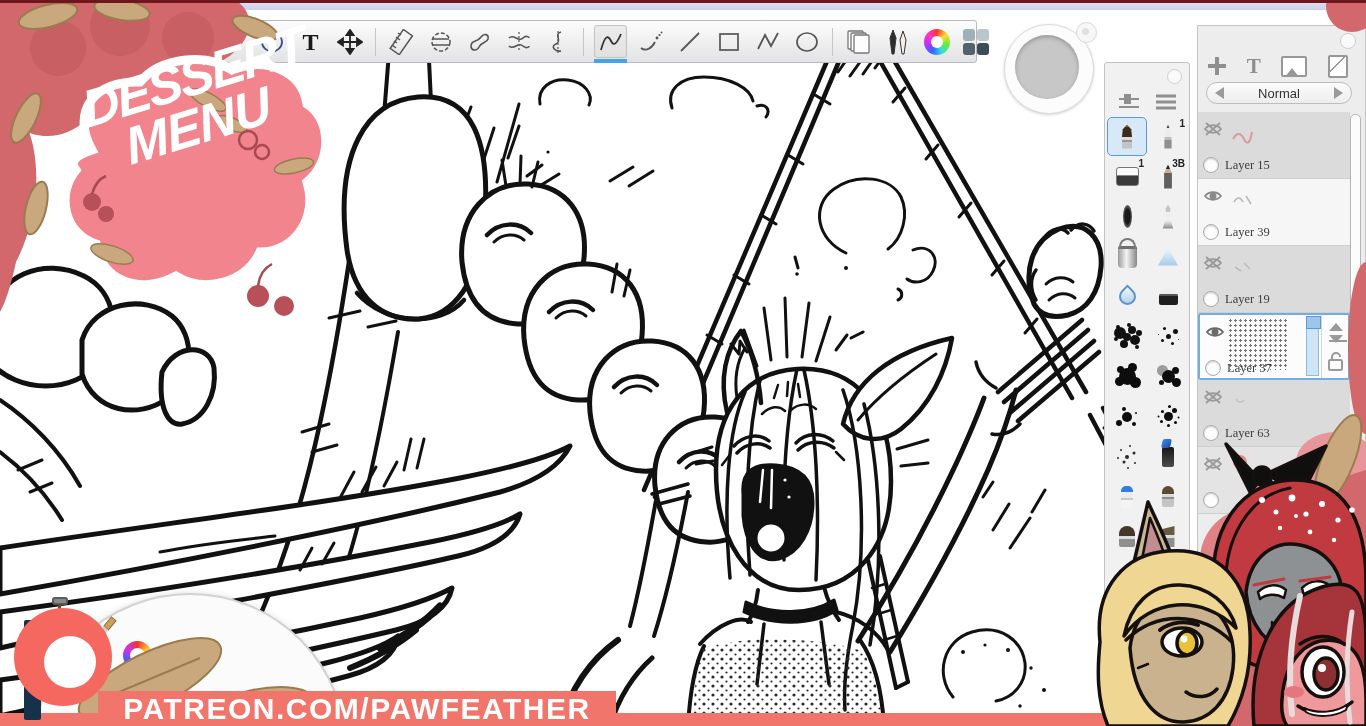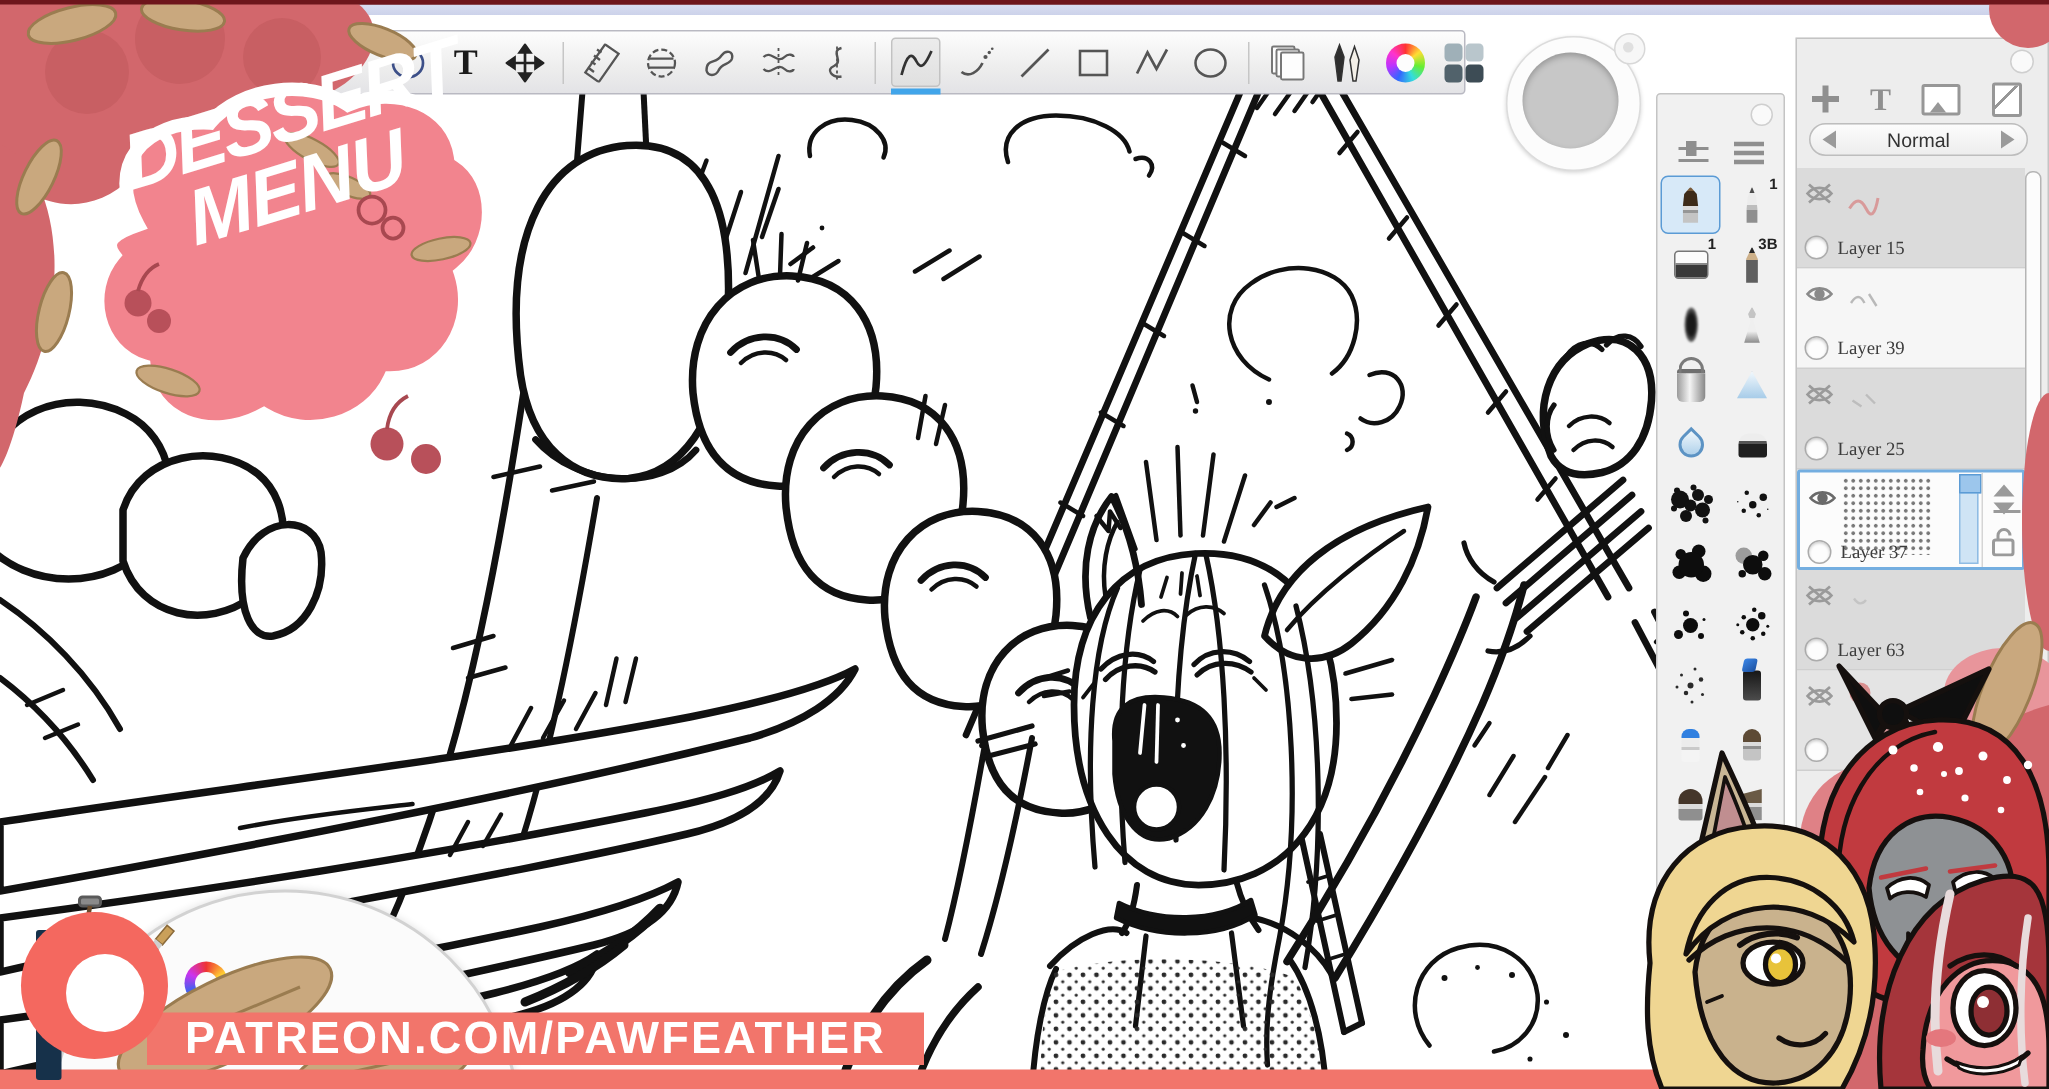--- a/index.html
+++ b/index.html
@@ -105,21 +105,21 @@
   .sel-slider::before{content:"";position:absolute;left:-1px;top:-2px;width:13px;height:11px;background:#9cc6ec;border:1px solid #5b9bd5;}
   .sel-ctrl{position:absolute;left:121px;top:0;width:29px;height:63px;border-left:1px solid #d5d5d5;}
   .updown{position:absolute;left:5px;top:8px;width:18px;height:20px;}
   .updown::before{content:"";position:absolute;left:2px;top:0;border-left:7px solid transparent;border-right:7px solid transparent;border-bottom:8px solid #9a9a9a;}
   .updown::after{content:"";position:absolute;left:2px;bottom:0;border-left:7px solid transparent;border-right:7px solid transparent;border-top:8px solid #9a9a9a;}
   .udline{position:absolute;left:2px;top:17px;width:18px;height:2px;background:#9a9a9a;}
   #lp-scroll{position:absolute;right:4px;top:88px;width:9px;height:205px;background:#fcfcfc;border:1px solid #b5b5b5;border-radius:5px;}
 
   
   #svg-leaves{left:0;top:0;width:1366px;height:726px;z-index:38;pointer-events:none;}
-  #banner{left:98px;top:675px;width:518px;height:35px;background:#f2756b;z-index:39;display:flex;align-items:center;justify-content:center;}
+  #banner{left:98px;top:691px;width:518px;height:35px;background:#f2756b;z-index:39;display:flex;align-items:center;justify-content:center;}
   #banner span{color:#fff;font-weight:bold;font-size:30px;letter-spacing:1.5px;white-space:nowrap;}
   #bottom-strip{left:0;top:713px;width:1366px;height:13px;background:#f2756b;z-index:39;}
   #svg-decor{left:0;top:0;width:1366px;height:726px;z-index:40;pointer-events:none;}
   #radial-widget{left:33px;top:593px;width:310px;height:310px;border-radius:50%;background:#fbfbfb;border:2px solid #d2d2d2;z-index:30;box-shadow:0 0 6px rgba(0,0,0,.12);}
   .rw-hammer{position:absolute;left:14px;top:0px;width:26px;height:22px;}
   .rw-brush{position:absolute;left:58px;top:20px;width:26px;height:26px;}
   .rw-wheel{position:absolute;left:88px;top:46px;width:29px;height:29px;border-radius:50%;background:conic-gradient(#e33,#fc3,#7c3,#3cc,#36e,#c3e,#e33);}
   .rw-wheel::after{content:"";position:absolute;left:7px;top:7px;width:15px;height:15px;border-radius:50%;background:#fbfbfb;}
   #patreon-logo{left:12px;top:608px;width:120px;height:118px;z-index:41;}
   #pl-circle{position:absolute;left:2px;top:0px;width:98px;height:98px;border-radius:50%;background:#f4685f;}
@@ -690,21 +690,21 @@
       <span class="eye"><svg width="20" height="16">
             <g stroke="#9a9a9a" stroke-width="1.8" fill="none">
               <path d="M2,8 C6,3 14,3 18,8 C14,13 6,13 2,8 Z"></path>
               <path d="M3,14 L17,2 M3,2 L17,14"></path>
             </g>
           </svg></span>
       <span class="thumb"><svg width="28" height="36">
             <path d="M7,18 l6,4 m3,-8 l6,6" stroke="#bdbdbd" stroke-width="1.6" fill="none"></path>
           </svg></span>
       <span class="radio"></span>
-      <span class="lname">Layer 25</span>
+      <span class="lname">Layer 19</span>
     </div>
 
     <div class="litem sel" style="top:201px">
       <span class="eye"><svg width="20" height="16">
             <g stroke="#6a6a6a" stroke-width="1.8" fill="none">
               <path d="M2,8 C6,3 14,3 18,8 C14,13 6,13 2,8 Z"></path>
               <circle cx="10" cy="8" r="2.6" fill="#6a6a6a"></circle>
             </g>
           </svg></span>
       <span class="thumb speckle" style="left:28px;width:60px;height:52px"></span>

